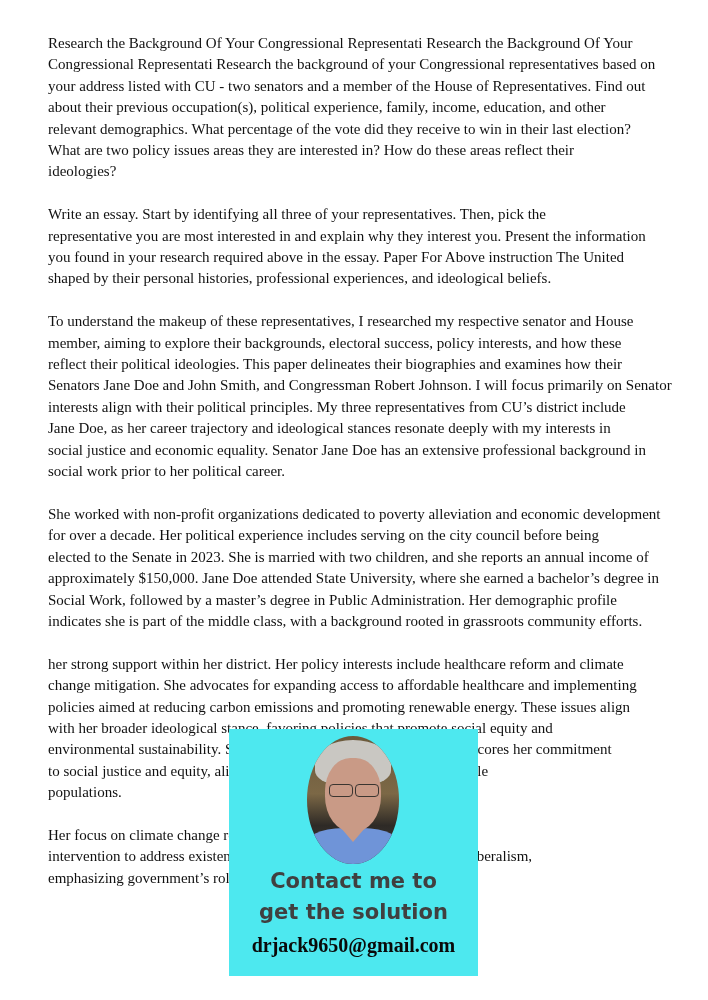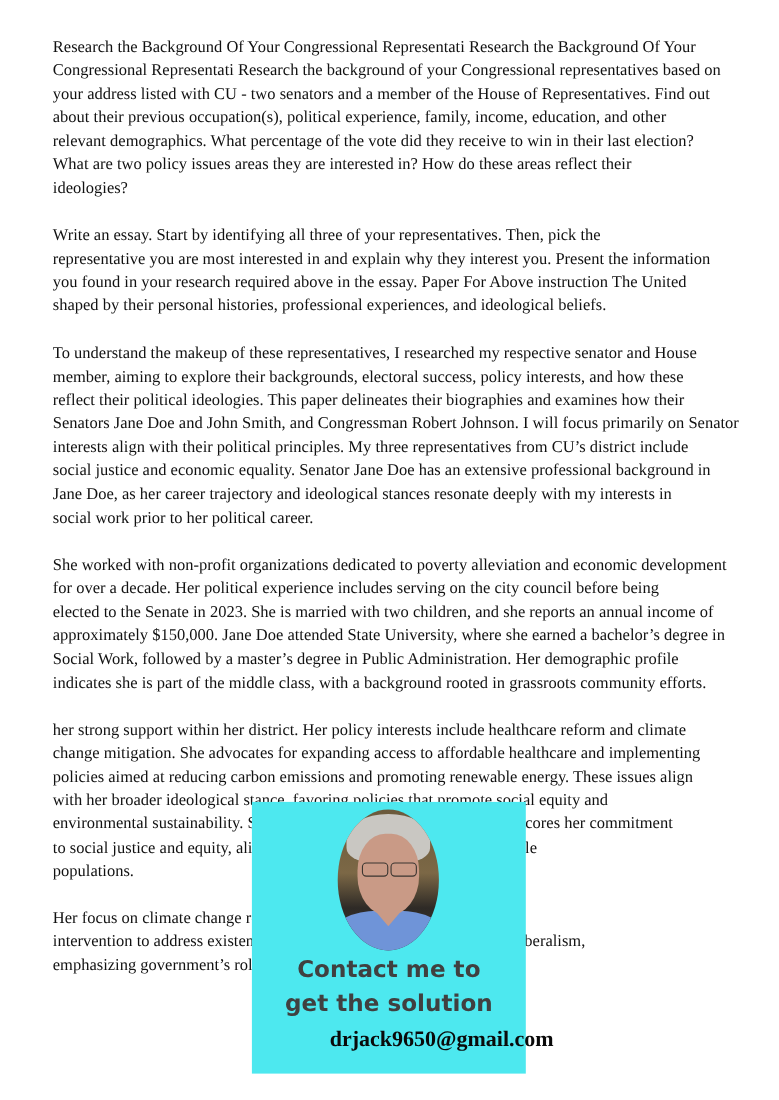--- a/index.html
+++ b/index.html
@@ -27,21 +27,21 @@
   .shirt { position: absolute; left: -4px; top: 92px; width: 100px; height: 50px; border-radius: 40% 40% 0 0; background: #6f94d8; }
   .collar { position: absolute; left: 34px; top: 92px; width: 24px; height: 14px; background: #c99a86; clip-path: polygon(0 0, 100% 0, 50% 100%); }
   .ad-headline {
     position: absolute; left: 0; top: 137px; width: 249px; text-align: center;
     font-family: "DejaVu Sans", "Liberation Sans", sans-serif; font-weight: bold;
     font-size: 21px; line-height: 31px; color: #404040;
   }
   .ad-email {
     position: absolute; left: 0; top: 203px; width: 249px; text-align: center;
     font-family: "Liberation Serif", "DejaVu Serif", serif; font-weight: bold;
-    font-size: 20px; line-height: 26px; color: #0a0a0a; padding-left: 48px;
+    font-size: 20px; line-height: 26px; color: #0a0a0a;
   }
 </style>
 </head>
 <body>
 
 <div class="page" id="doc">
     <p class="para">
       <span class="line">Research the Background Of Your Congressional Representati Research the Background Of Your</span>
       <span class="line">Congressional Representati Research the background of your Congressional representatives based on</span>
       <span class="line">your address listed with CU - two senators and a member of the House of Representatives. Find out</span>
@@ -55,22 +55,22 @@
       <span class="line">representative you are most interested in and explain why they interest you. Present the information</span>
       <span class="line">you found in your research required above in the essay. Paper For Above instruction The United</span>
       <span class="line">shaped by their personal histories, professional experiences, and ideological beliefs.</span>
     </p>
     <p class="para">
       <span class="line">To understand the makeup of these representatives, I researched my respective senator and House</span>
       <span class="line">member, aiming to explore their backgrounds, electoral success, policy interests, and how these</span>
       <span class="line">reflect their political ideologies. This paper delineates their biographies and examines how their</span>
       <span class="line">Senators Jane Doe and John Smith, and Congressman Robert Johnson. I will focus primarily on Senator</span>
       <span class="line">interests align with their political principles. My three representatives from CU’s district include</span>
+      <span class="line">Jane Doe, as her career trajectory and ideological stances resonate deeply with my interests in</span>
       <span class="line">social justice and economic equality. Senator Jane Doe has an extensive professional background in</span>
-      <span class="line">Jane Doe, as her career trajectory and ideological stances resonate deeply with my interests in</span>
       <span class="line">social work prior to her political career.</span>
     </p>
     <p class="para">
       <span class="line">She worked with non-profit organizations dedicated to poverty alleviation and economic development</span>
       <span class="line">for over a decade. Her political experience includes serving on the city council before being</span>
       <span class="line">elected to the Senate in 2023. She is married with two children, and she reports an annual income of</span>
       <span class="line">approximately $150,000. Jane Doe attended State University, where she earned a bachelor’s degree in</span>
       <span class="line">Social Work, followed by a master’s degree in Public Administration. Her demographic profile</span>
       <span class="line">indicates she is part of the middle class, with a background rooted in grassroots community efforts.</span>
     </p>

